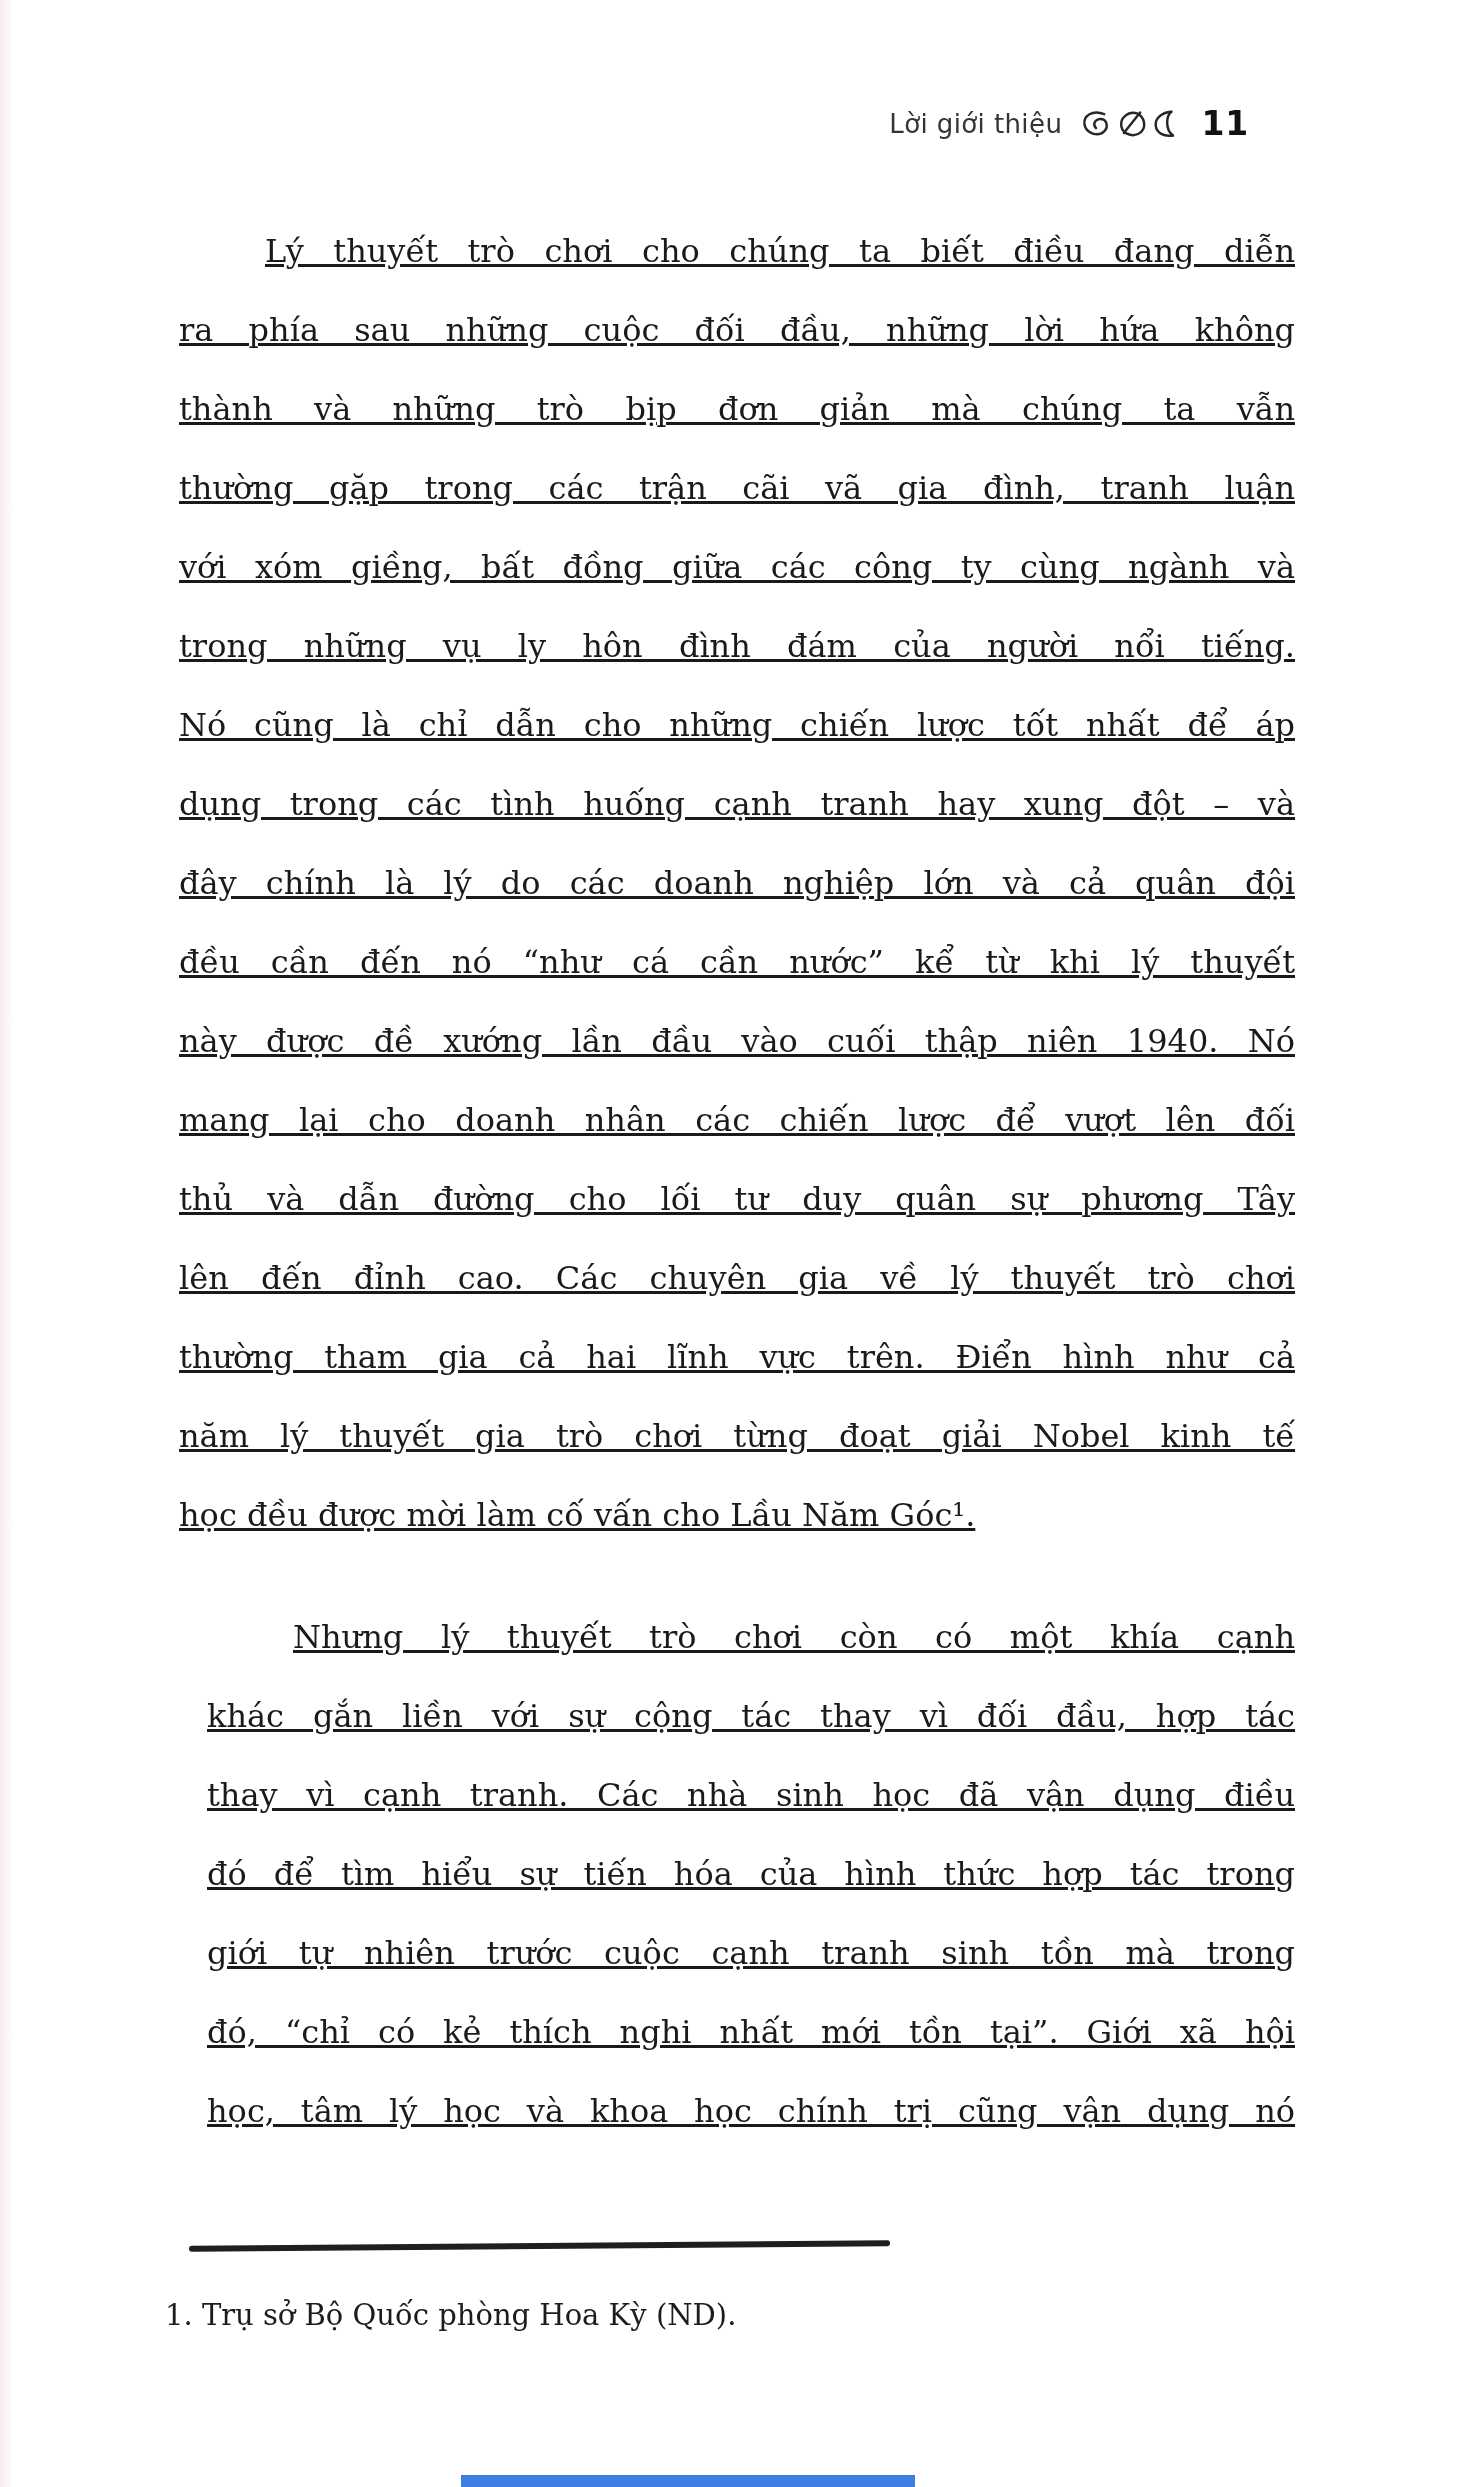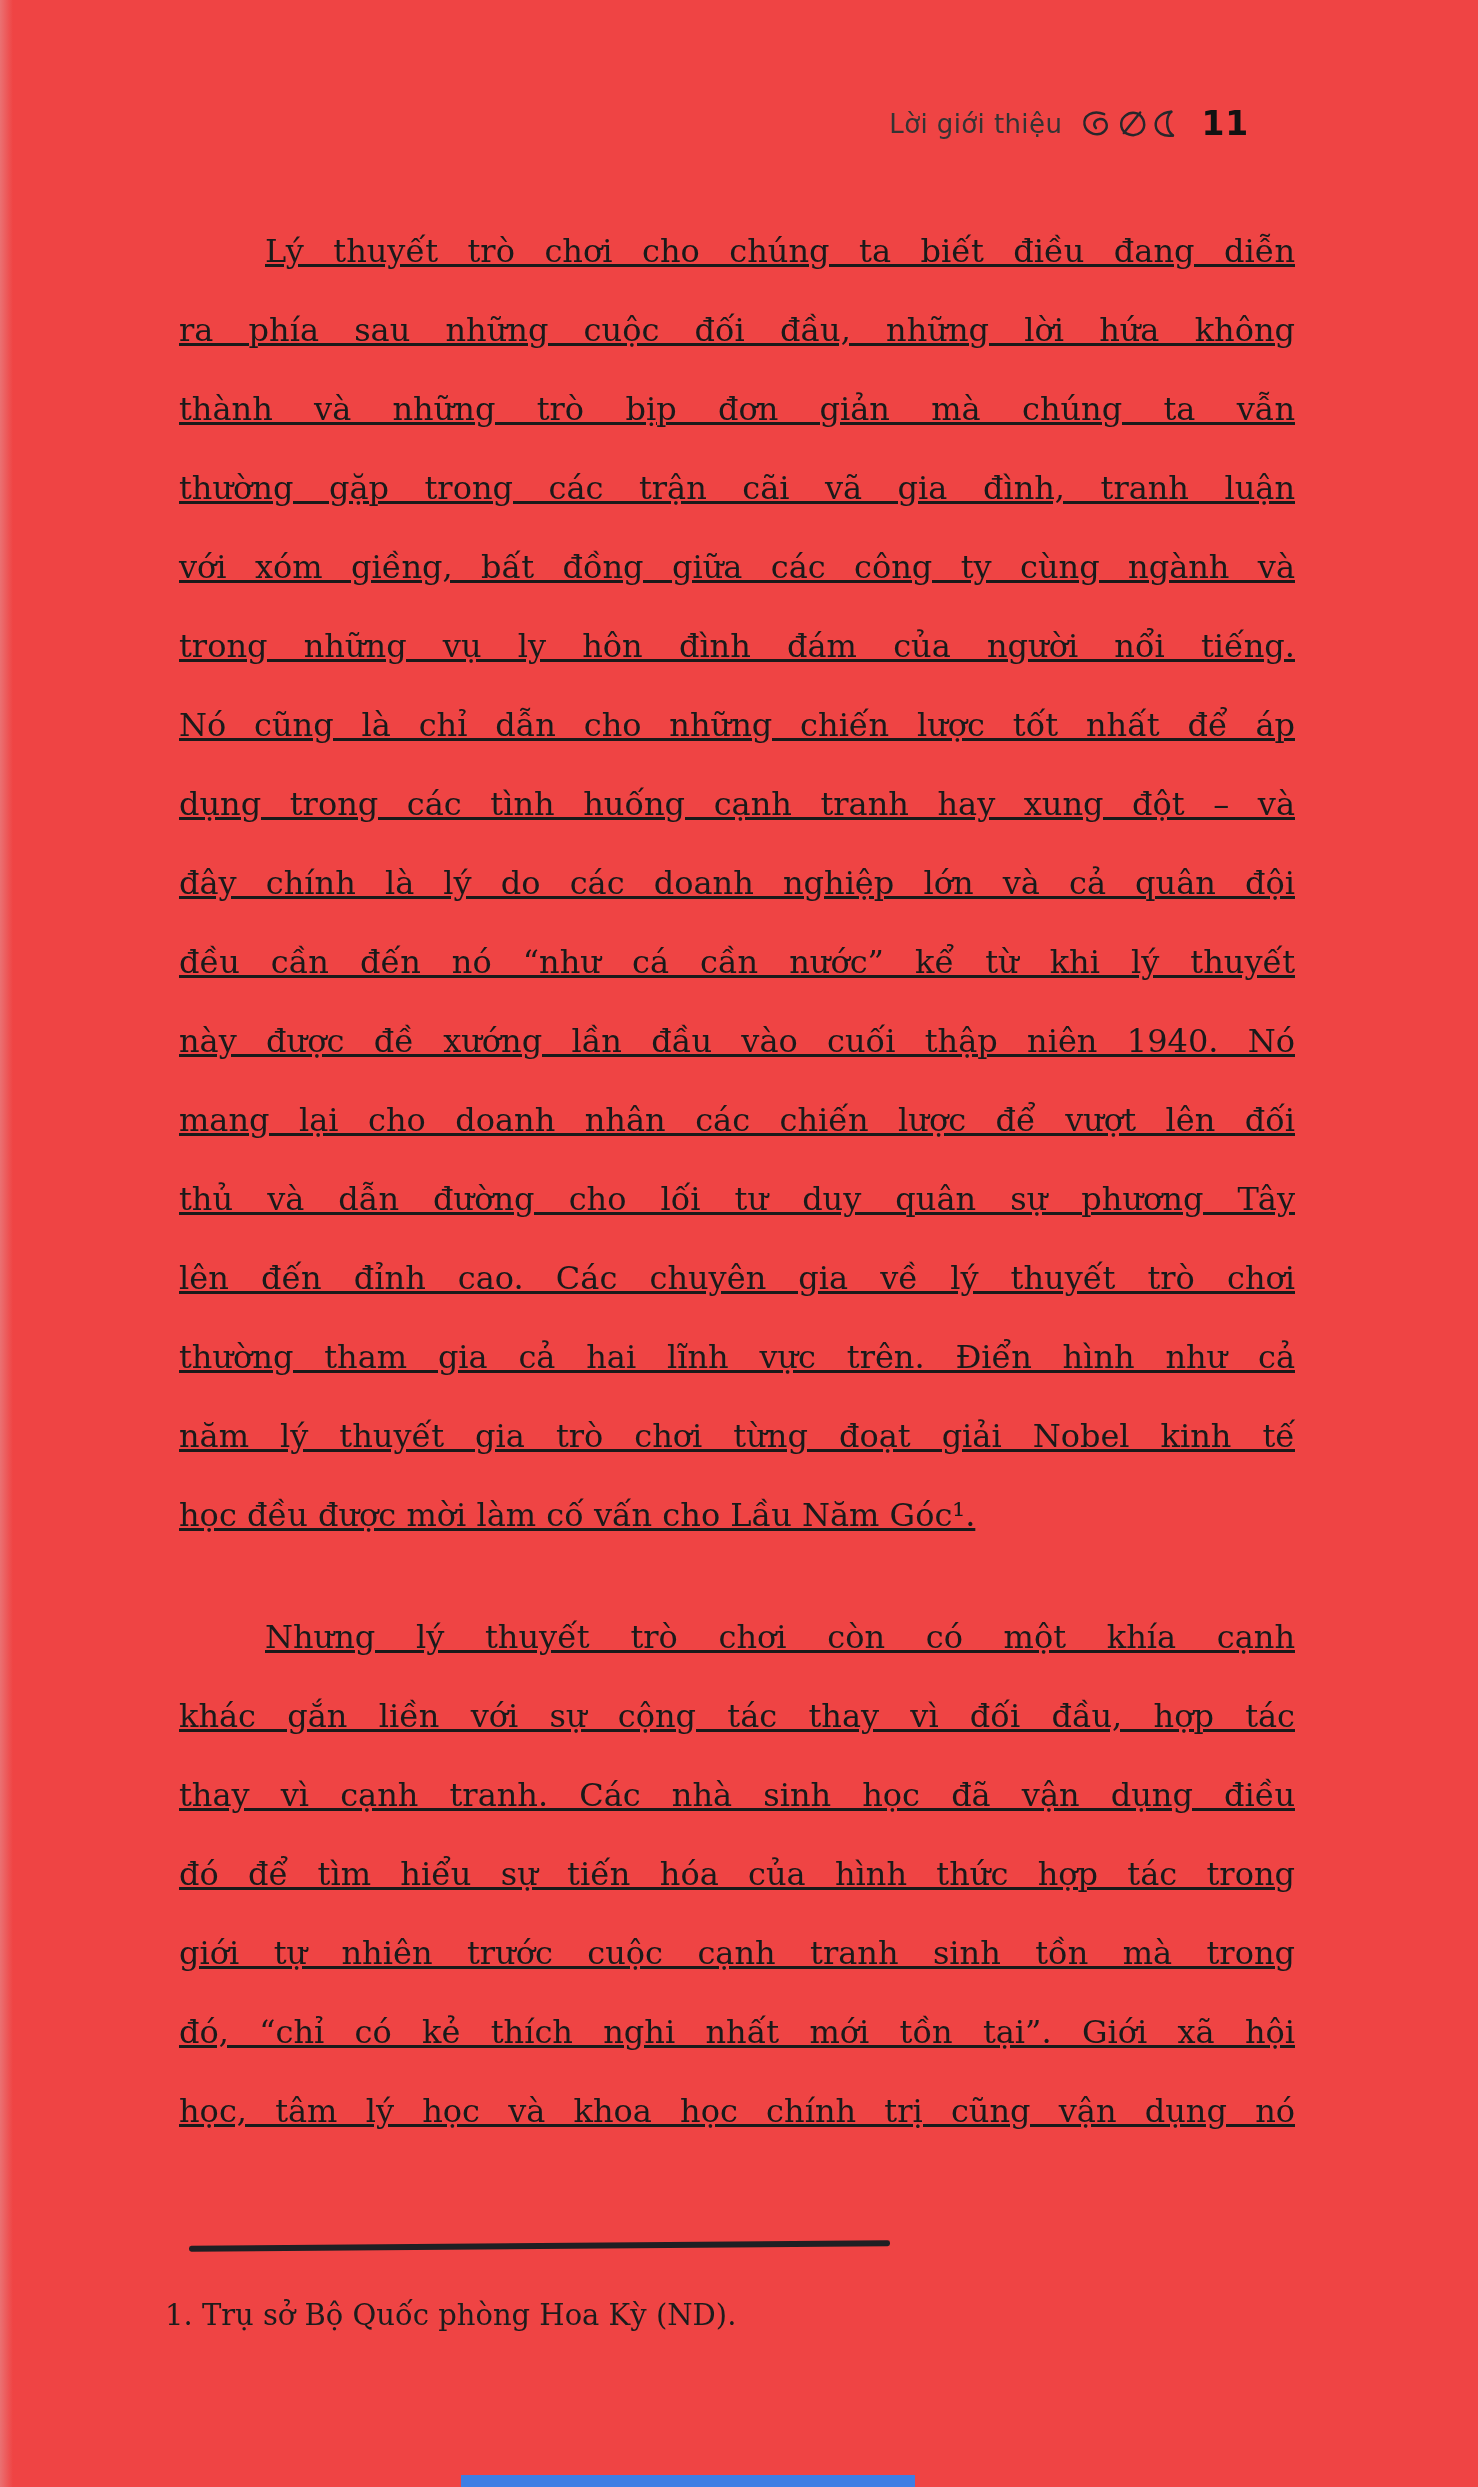--- a/index.html
+++ b/index.html
@@ -27,21 +27,21 @@
   }
   .ornament{display:block;}
   .page-number{
     font-size:33px;font-weight:bold;color:#121212;letter-spacing:0.8px;
   }
   .body-text{
     position:absolute;left:179px;top:212px;width:1116px;
     font-size:32px;line-height:79px;
   }
   .para{margin:0;}
-  .para + .para{margin-top:43px;}
+  .para + .para{margin-top:43px;margin-left:28px;}
   .line{
     text-align:justify;
     text-align-last:justify;
     text-justify:inter-word;
     white-space:normal;
     text-decoration:underline;
   }
   .line.first{text-indent:86px;}
   .line.last{text-align-last:left;}
   .footnote-divider{
@@ -56,21 +56,21 @@
     text-align:left;
   }
   .progress-bar{
     position:absolute;left:461px;bottom:0px;
     width:454px;height:12.4px;
   }
 </style>
 </head>
 <body>
 
-<div class="page" style="background: #ef4444;">
+<div class="page" style="background: #ffffff;">
 
   <div class="edge-shadow"></div>
 
   <div class="header">
     <span class="section-title" style="color: rgb(52, 52, 52);">Lời giới thiệu</span>
     <span>
       <svg class="ornament" width="106" height="36" viewBox="0 0 128 44">
         <g fill="none" stroke="#27272b" stroke-width="3" stroke-linecap="round">
           <path d="M30,10 C16,4 4,12 6,23 C8,34 23,38 30,31 C36,25 33,15 24,16 C18,17 16,23 20,27"></path>
           <path d="M70,9 C79,13 82,25 75,32 C67,39 53,35 51,25 C49,15 59,6 70,9 Z"></path>

